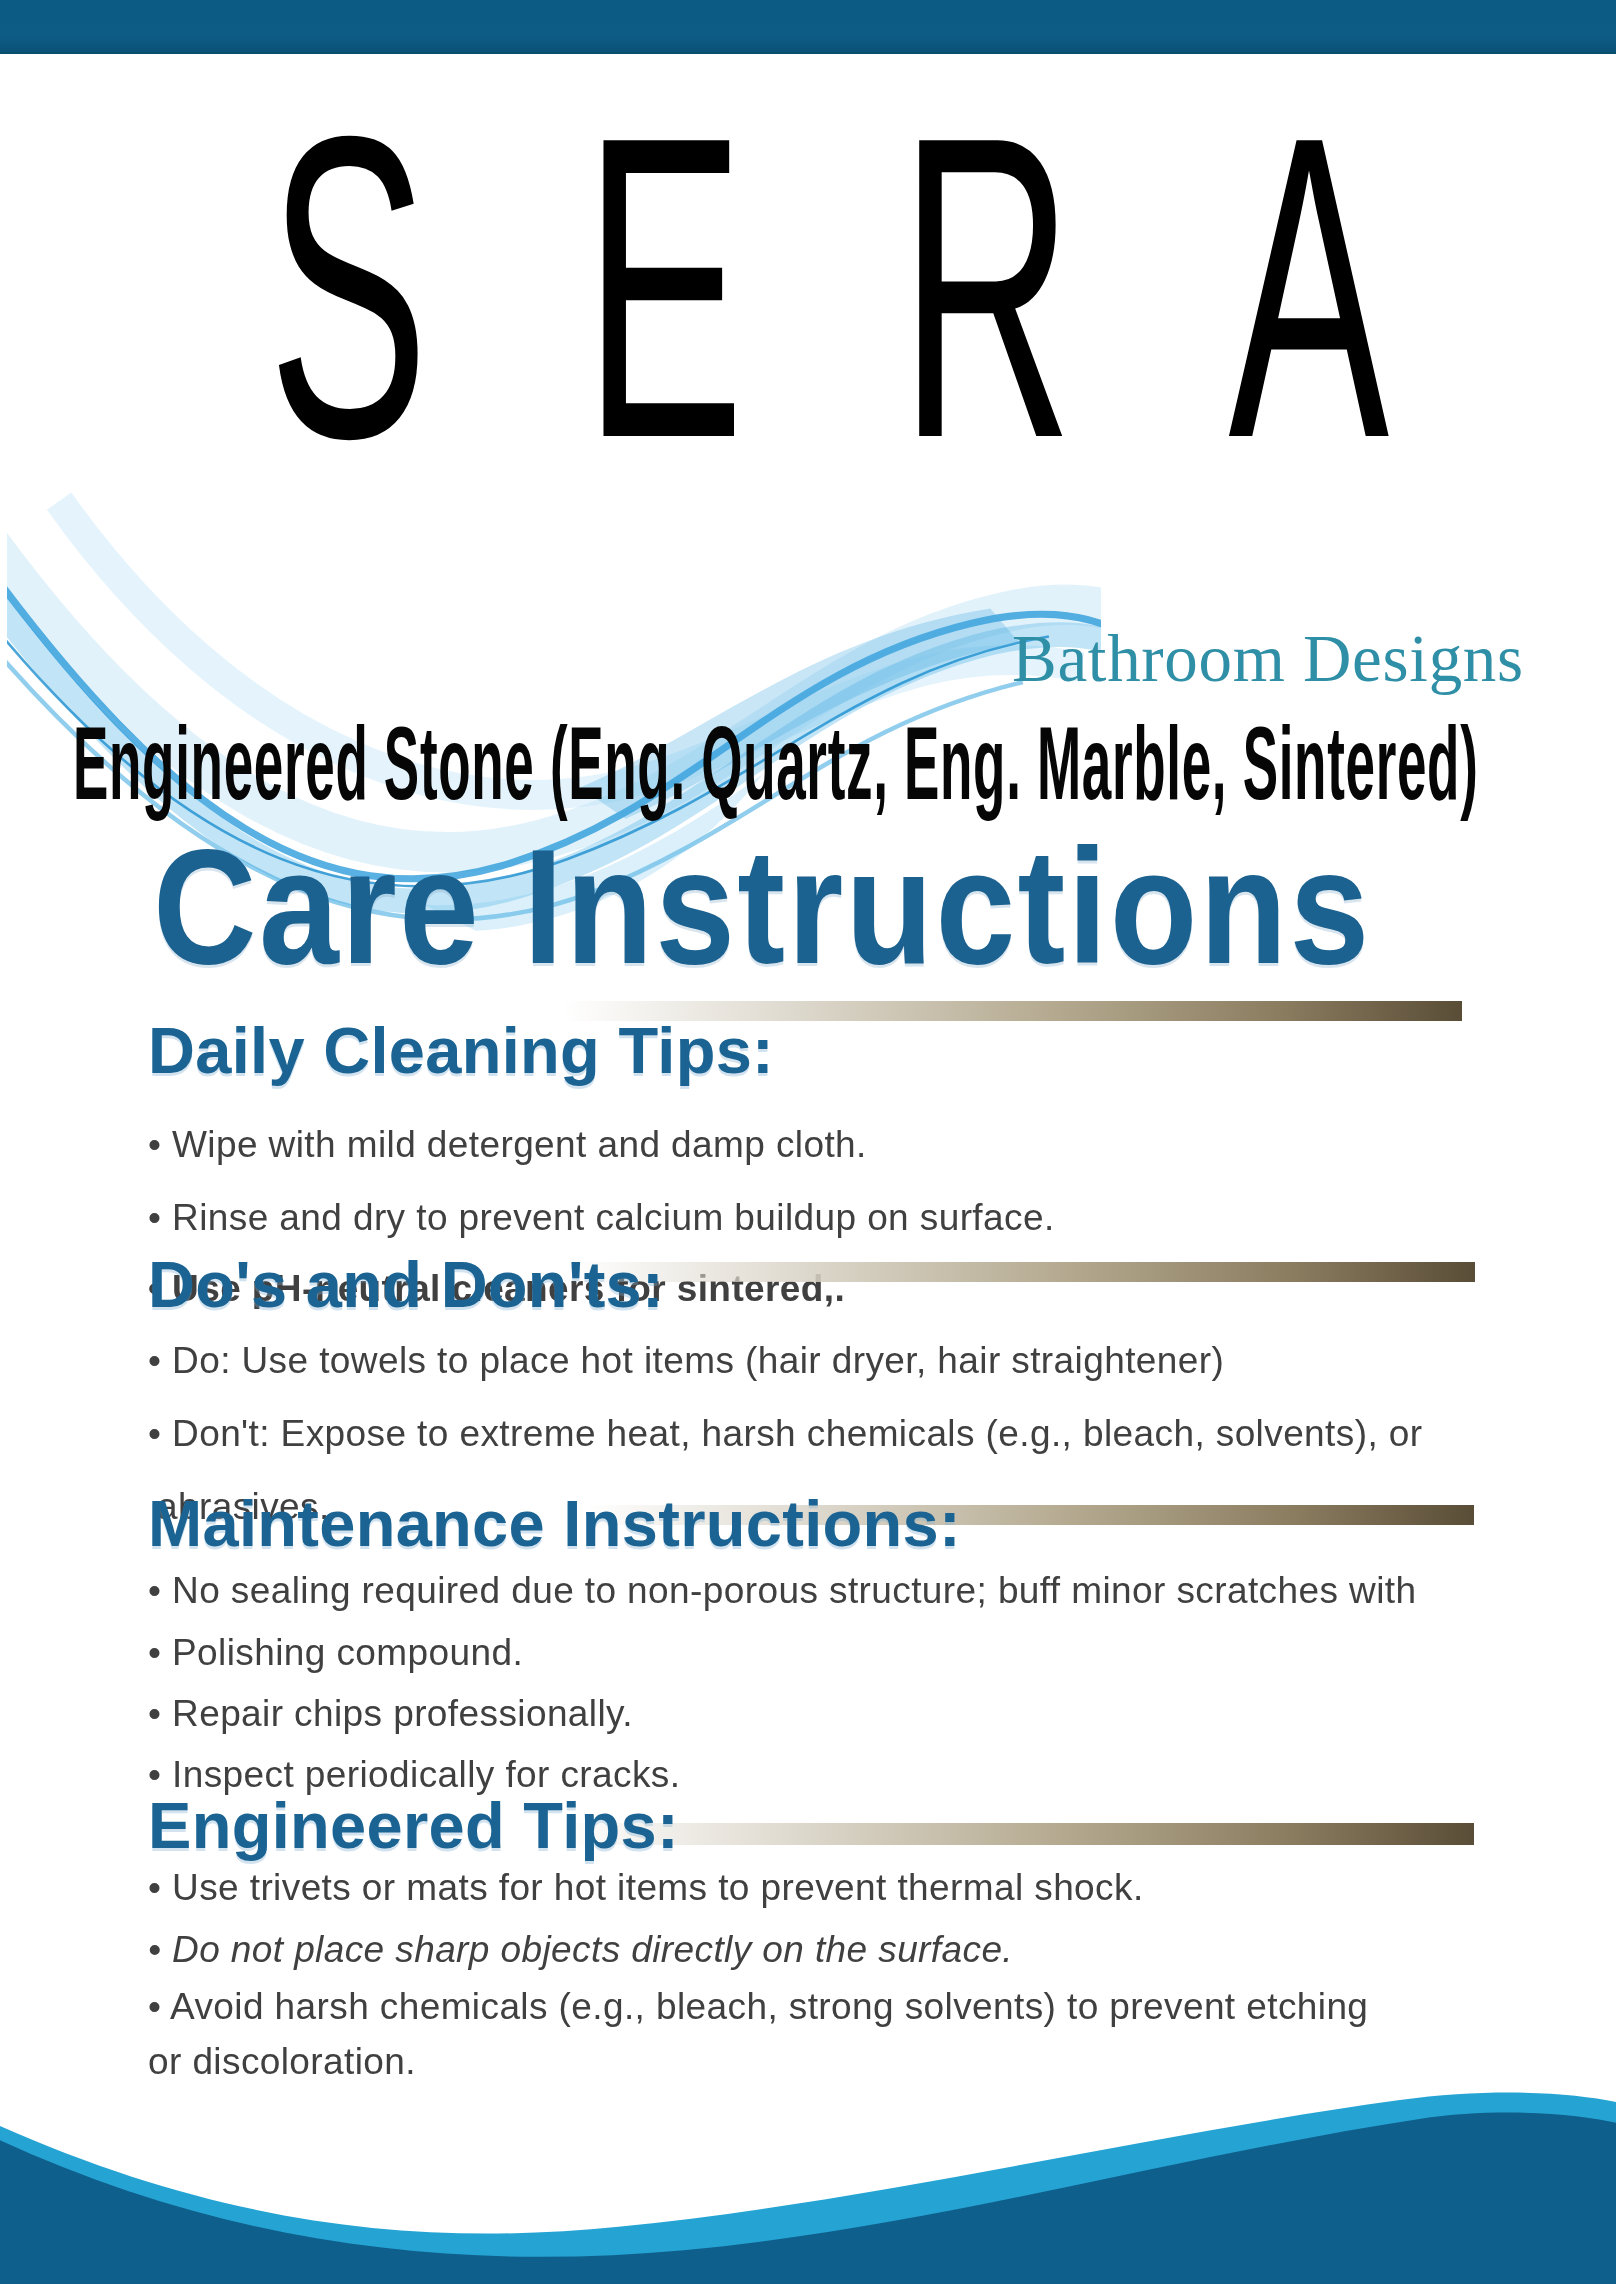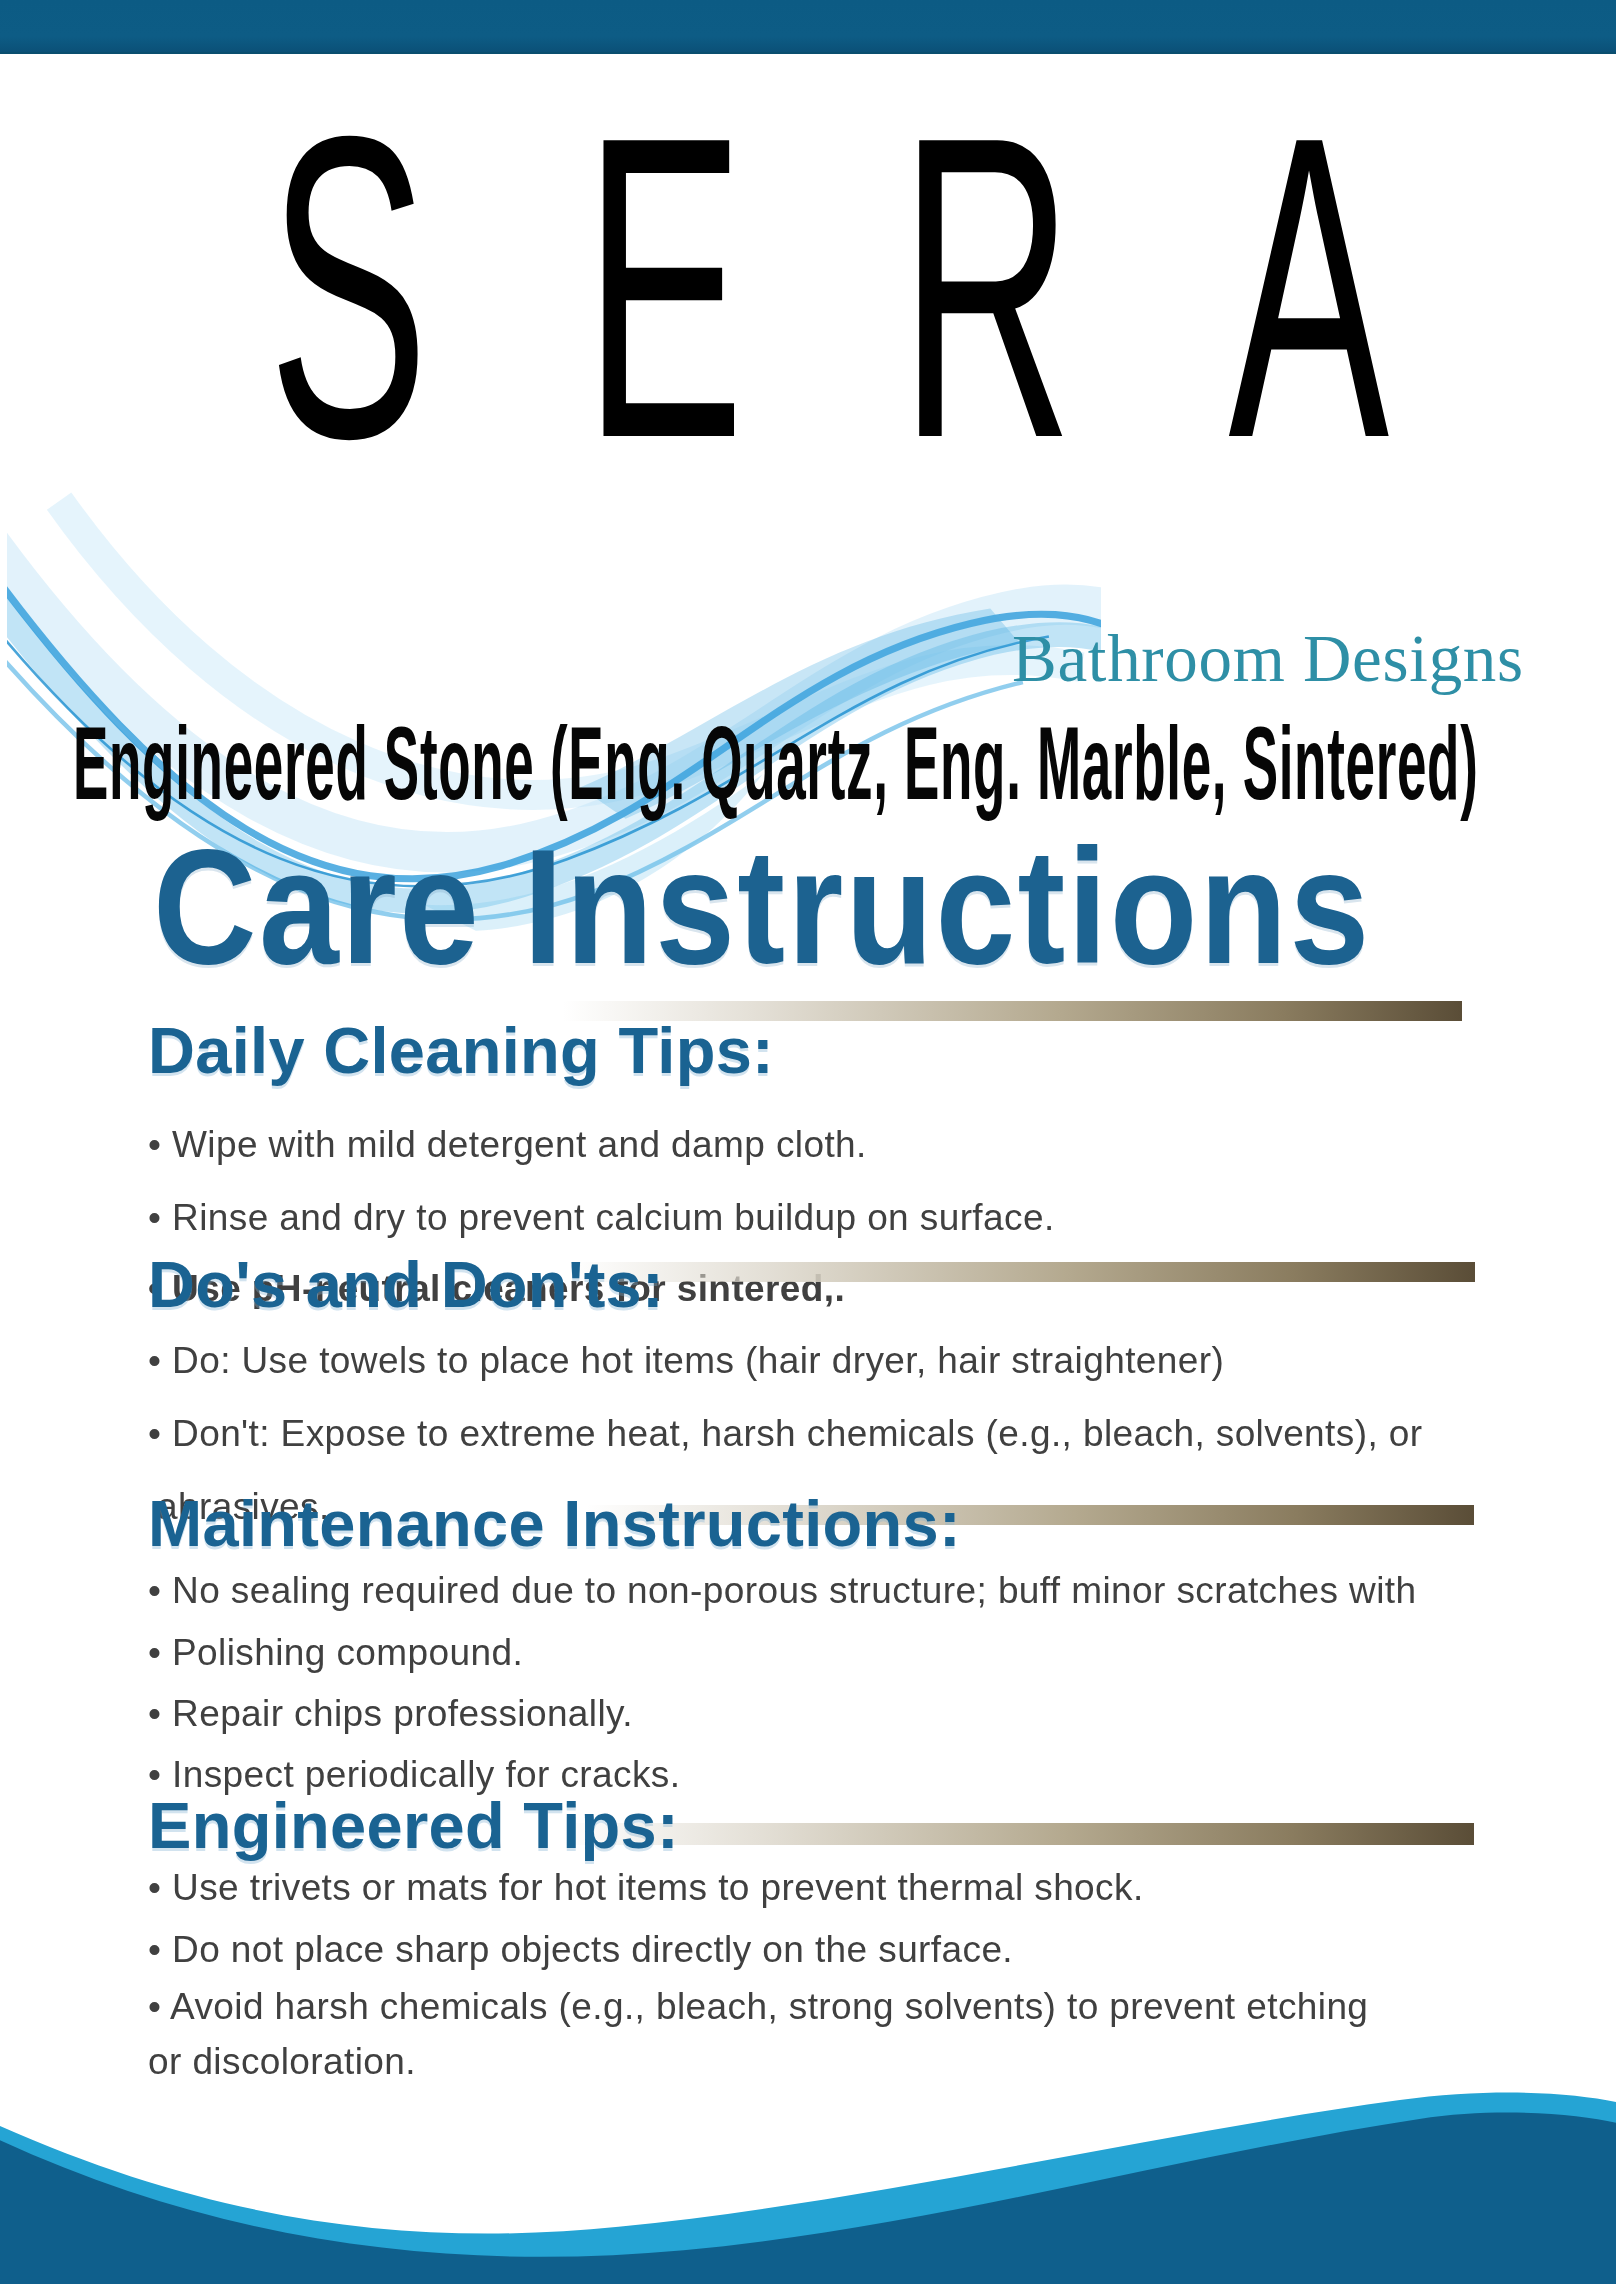--- a/index.html
+++ b/index.html
@@ -97,21 +97,21 @@
 <div class="grad-bar" style="left:586px;top:1505px;width:888px;"></div>
 <div class="sec-heading" style="top:1486px;">Maintenance Instructions:</div>
 <div class="bullet-line" style="top:1570px;">• No sealing required due to non-porous structure; buff minor scratches with</div>
 <div class="bullet-line" style="top:1632px;">• Polishing compound.</div>
 <div class="bullet-line" style="top:1693px;">• Repair chips professionally.</div>
 <div class="bullet-line" style="top:1754px;">• Inspect periodically for cracks.</div>
 
 <div class="grad-bar" style="left:564px;top:1823px;width:910px;height:22px;"></div>
 <div class="sec-heading" style="top:1788px;">Engineered Tips:</div>
 <div class="bullet-line" style="top:1867px;">• Use trivets or mats for hot items to prevent thermal shock.</div>
-<div class="bullet-line" style="top:1929px;">• Do not place sharp objects directly on the surface.</div>
+<div class="bullet-line" style="top:1929px;font-style:italic;">• Do not place sharp objects directly on the surface.</div>
 <div class="bullet-line" style="top:1986px;">• Avoid harsh chemicals (e.g., bleach, strong solvents) to prevent etching</div>
 <div class="bullet-line" style="top:2041px;">or discoloration.</div>
 
 <svg class="bottom-wave" viewBox="0 0 2482 420" preserveAspectRatio="none">
   <path d="M0,177 C 350,332 650,362 950,332 C 1350,292 1750,192 2150,137 C 2290,118 2410,125 2482,140 L2482,420 L0,420 Z" fill="#25a4d4"></path>
   <path d="M0,199 C 350,360 700,400 1050,368 C 1430,333 1800,224 2180,166 C 2300,148 2420,158 2482,172 L2482,420 L0,420 Z" fill="#0f5f8c"></path>
 </svg>
 
 
 </body></html>

